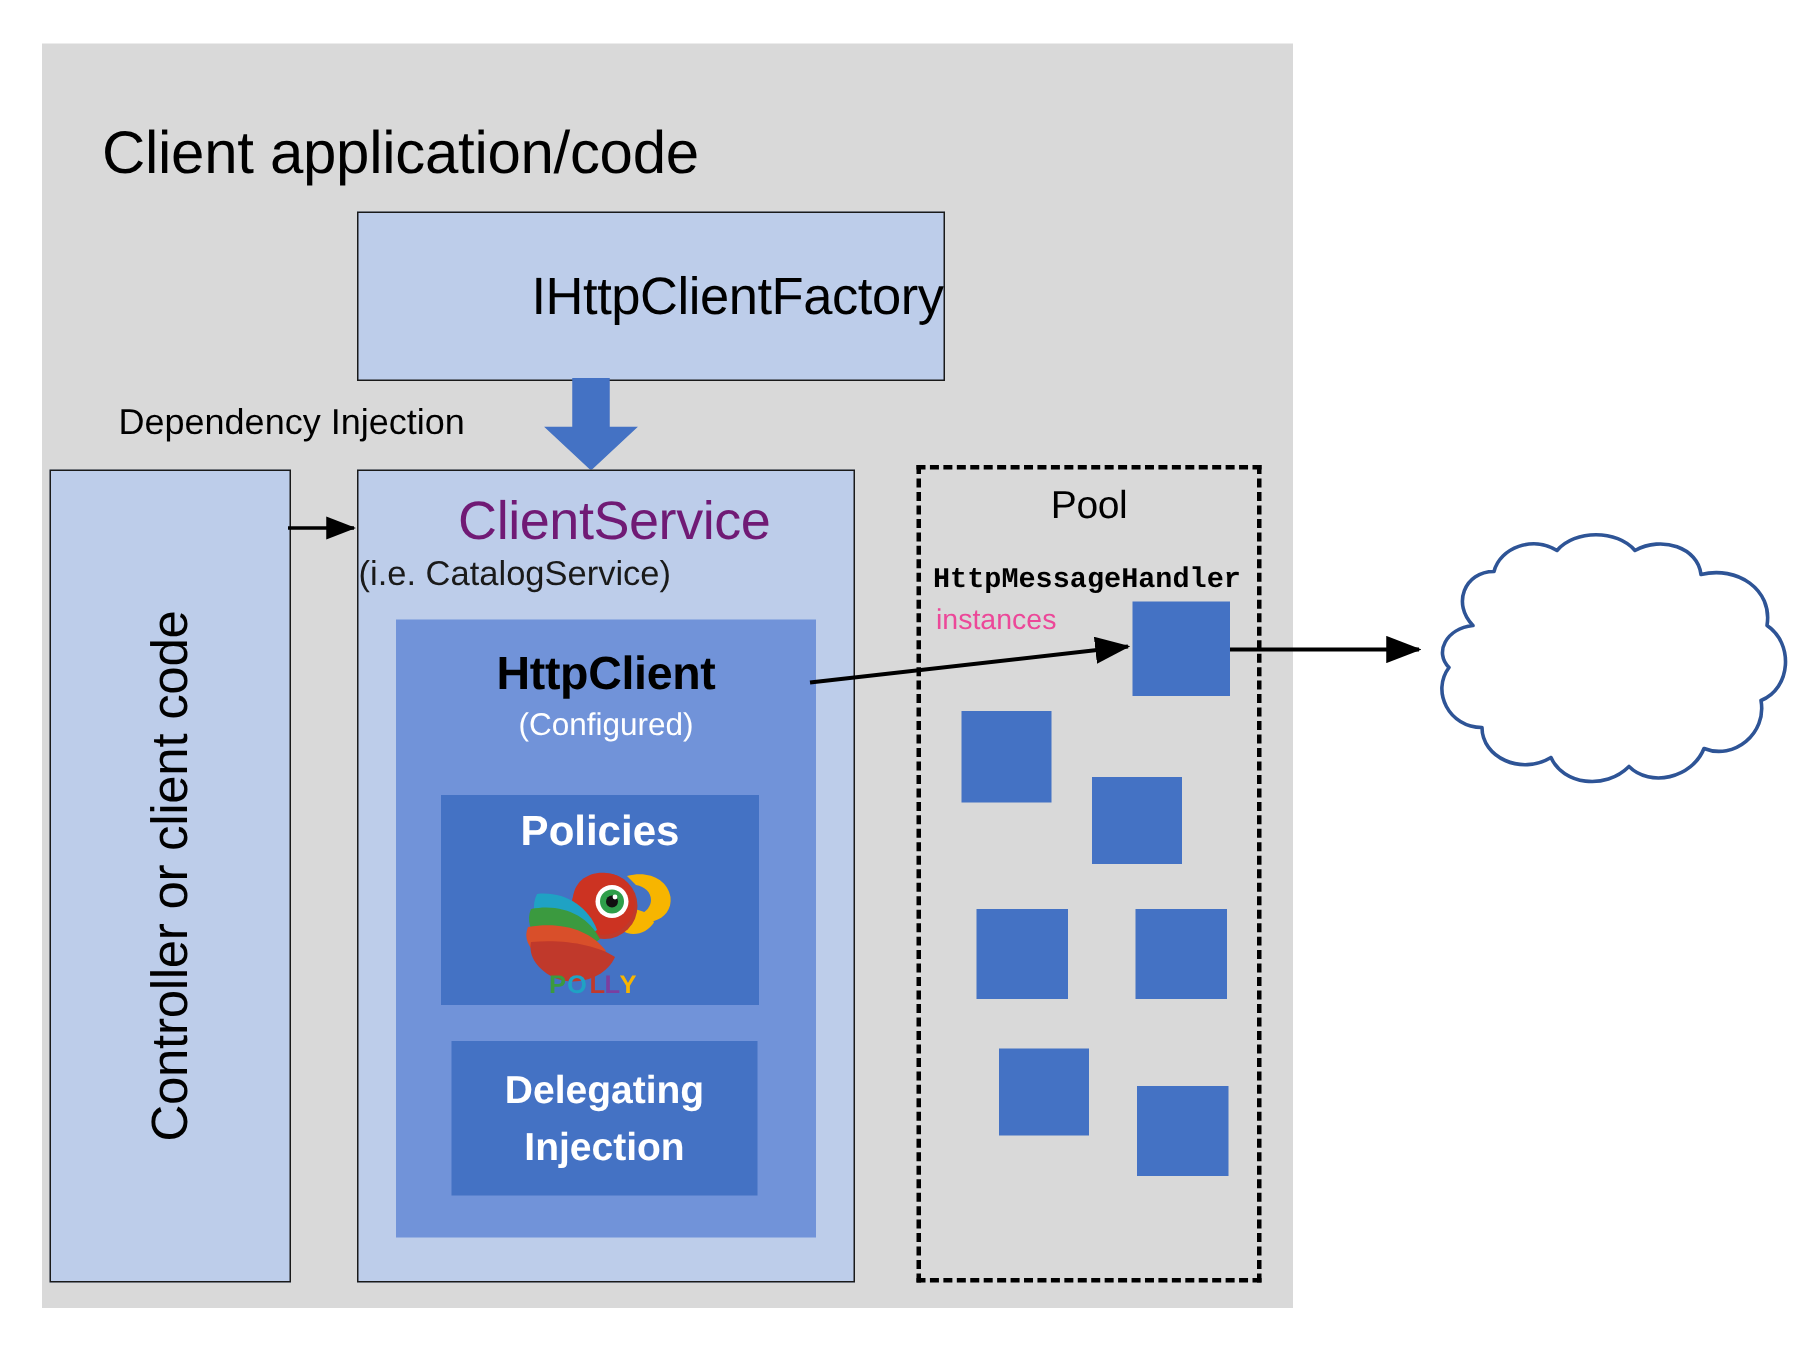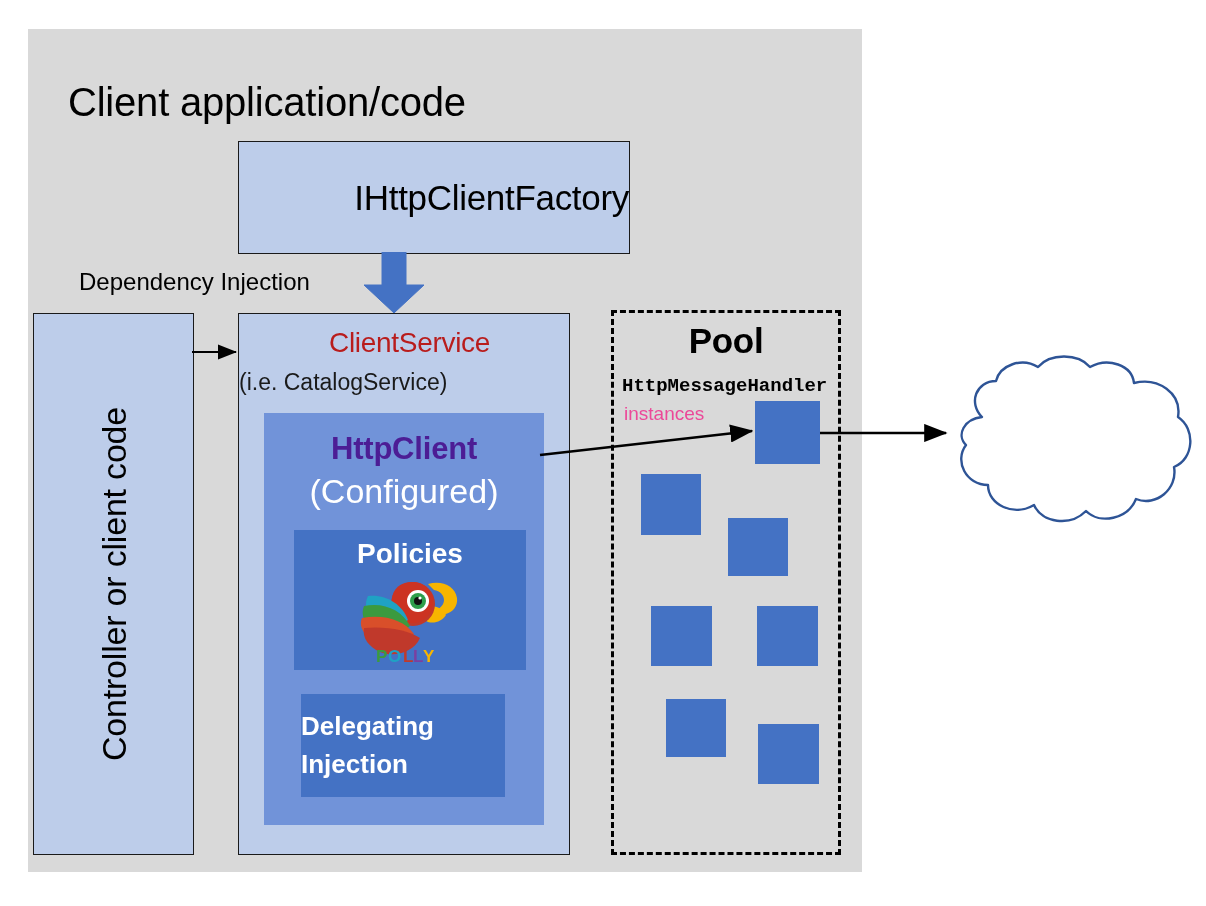--- a/index.html
+++ b/index.html
@@ -90,22 +90,22 @@
   #clientservice-box {
     left: 238px; top: 313px;
     width: 332px; height: 542px;
     background: #bdcdea;
     border: 1px solid #1a1a1a;
   }
   #clientservice-title {
     position: absolute;
     left: 0; right: 0; top: 14px;
     text-align: center;
-    font-size: 28px;
-    color: #b91c1c;
+    font-size: 36px;
+    color: #701a75;
     letter-spacing: -0.3px;
     line-height: 1.05;
     padding-left: 11px;
   }
   #clientservice-subtitle {
     position: absolute;
     left: 0; right: 0; top: 56px;
     text-align: left;
     font-size: 23px;
     color: #1a1a1a;
@@ -117,35 +117,35 @@
     left: 264px; top: 413px;
     width: 280px; height: 412px;
     background: #7193d9;
   }
   #httpclient-title {
     position: absolute;
     left: 0; right: 0; top: 18px;
     text-align: center;
     font-size: 31px;
     font-weight: bold;
-    color: #4c1d95;
+    color: #000000;
     letter-spacing: -0.2px;
   }
   #httpclient-subtitle {
     position: absolute;
     left: 0; right: 0; top: 59px;
     text-align: center;
-    font-size: 34px;
+    font-size: 21px;
     color: #ffffff;
   }
 
   
   #policies-box {
     left: 294px; top: 530px;
-    width: 232px; height: 140px;
+    width: 212px; height: 140px;
     background: #4472c4;
   }
   #policies-title {
     position: absolute;
     left: 0; right: 0; top: 8px;
     text-align: center;
     font-size: 28px;
     font-weight: bold;
     color: #ffffff;
   }
@@ -156,21 +156,21 @@
     width: 104px; height: 88px;
   }
 
   
   #delegating-box {
     left: 301px; top: 694px;
     width: 204px; height: 103px;
     background: #4472c4;
     display: flex;
     flex-direction: column;
-    align-items: flex-start;
+    align-items: center;
     justify-content: center;
   }
   .delegating-line {
     font-size: 26px;
     font-weight: bold;
     color: #ffffff;
     line-height: 1.45;
     white-space: nowrap;
   }
 
@@ -178,24 +178,23 @@
   #pool-box {
     left: 611px; top: 310px;
     width: 230px; height: 545px;
     border: 3px dashed #000000;
     background: transparent;
   }
   #pool-title {
     position: absolute;
     left: 0; right: 0; top: 8px;
     text-align: center;
-    font-size: 35px;
+    font-size: 26px;
     color: #000000;
     letter-spacing: -0.3px;
-    font-weight: bold;
   }
   #pool-sub1 {
     position: absolute;
     left: 8px; top: 62px; right: 4px;
     text-align: left;
     font-size: 19px;
     font-weight: bold;
     color: #000000;
     white-space: nowrap;
     font-family: Liberation Mono, monospace;

